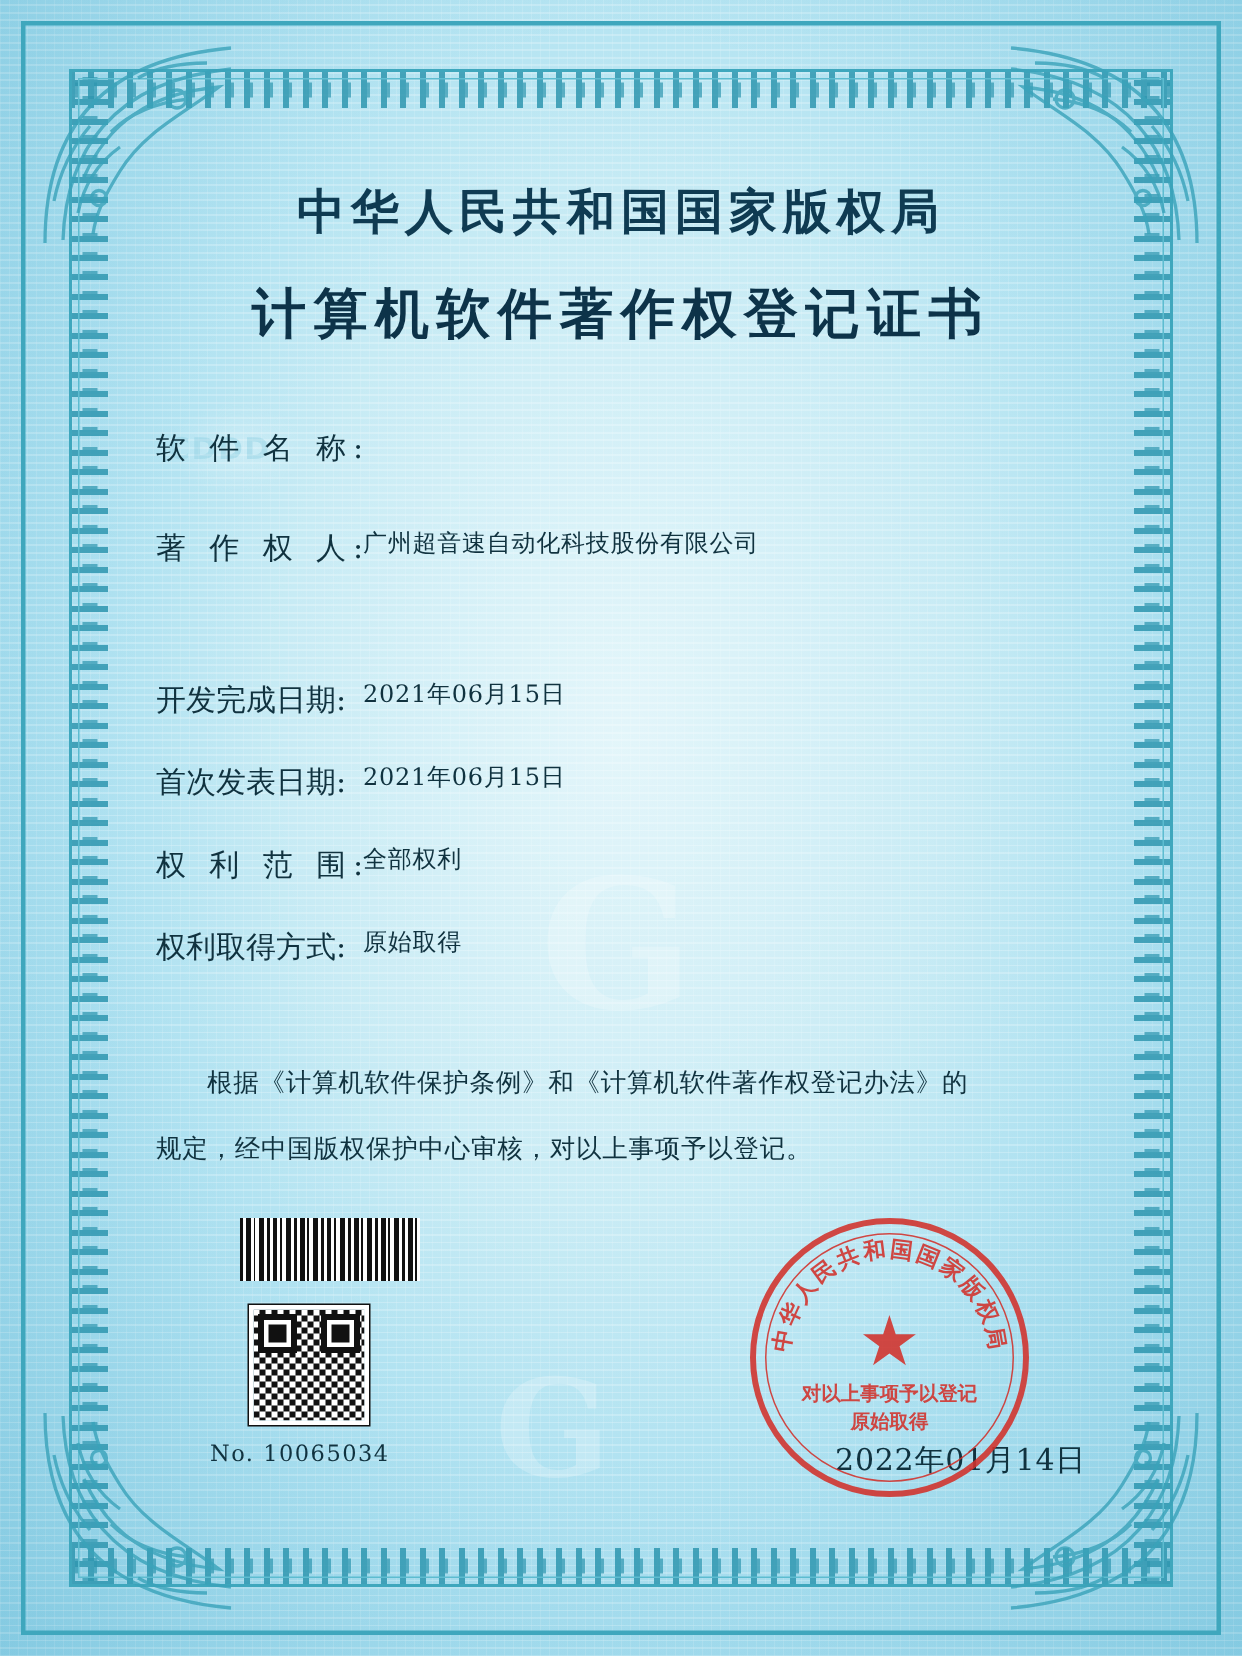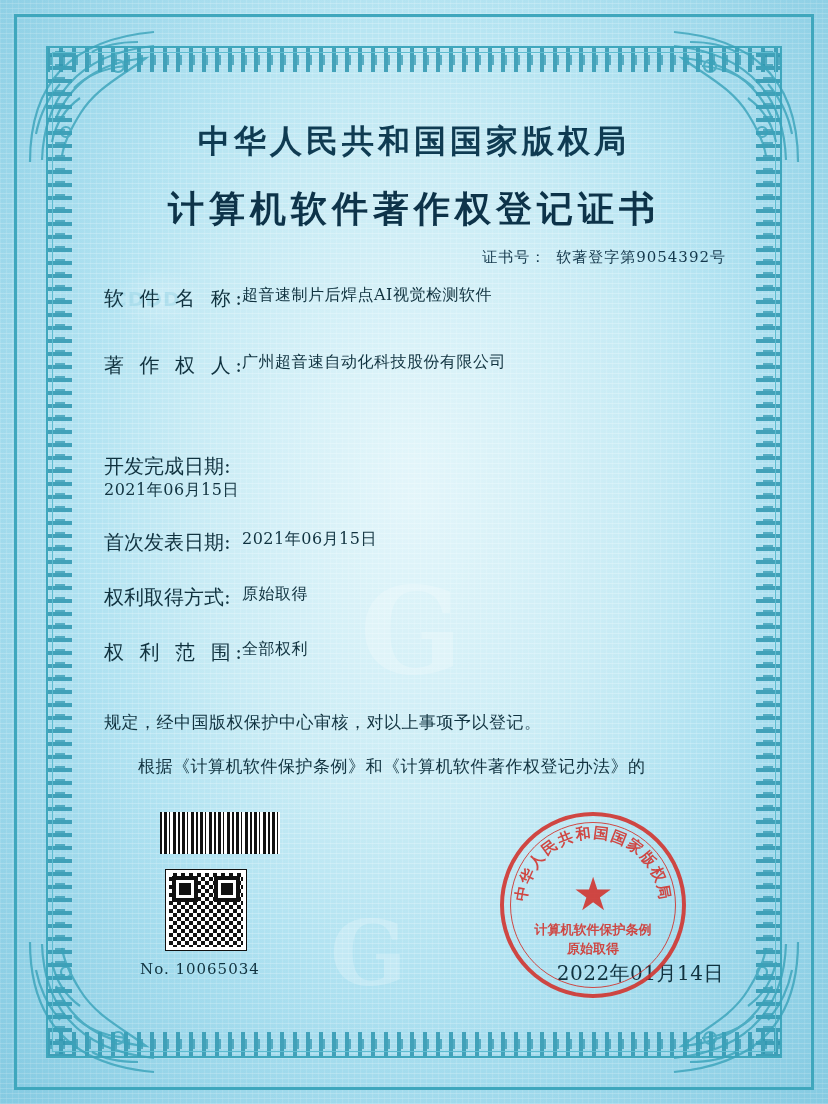--- a/index.html
+++ b/index.html
@@ -311,88 +311,84 @@
   </svg>
 
   <div class="ghost-g" style="left:360px;top:560px;">G</div>
   <div class="ghost-g" style="left:330px;top:900px;font-size:90px;">G</div>
 
   <div class="content">
 
     <div class="title-main">中华人民共和国国家版权局</div>
     <div class="title-sub">计算机软件著作权登记证书</div>
 
-    <div class="cert-no">
-      <span class="lbl">证书号：</span><span class="val">软著登字第9054392号</span>
-    </div>
 
     <div class="watermark">CDDD</div>
 
     <div class="fields">
 
       <div class="row row-name">
         <div class="lbl sp5">软 件 名 称:</div>
-        <div class="val">超音速制片后焊点AI视觉检测软件</div>
       </div>
 
       <div class="gap-lg"></div>
 
       <div class="row">
         <div class="lbl sp5">著 作 权 人:</div>
         <div class="val">广州超音速自动化科技股份有限公司</div>
       </div>
 
       <div class="gap-lg"></div>
       <div class="gap-md"></div>
 
-      <div class="row" style="margin-bottom:28px;flex-direction:column;">
+      <div class="row" style="margin-bottom:28px;">
         <div class="lbl">开发完成日期:</div>
         <div class="val">2021年06月15日</div>
       </div>
 
       <div class="row" style="margin-bottom:28px;">
         <div class="lbl">首次发表日期:</div>
         <div class="val">2021年06月15日</div>
       </div>
 
       <div class="row" style="margin-bottom:28px;">
+        <div class="lbl sp5">权 利 范 围:</div>
+        <div class="val">全部权利</div>
+      </div>
+
+      <div class="row" style="margin-bottom:28px;">
         <div class="lbl">权利取得方式:</div>
         <div class="val">原始取得</div>
       </div>
 
-      <div class="row" style="margin-bottom:28px;">
-        <div class="lbl sp5">权 利 范 围:</div>
-        <div class="val">全部权利</div>
-      </div>
-
 
     </div>
 
     <div class="para">
+      <div><span class="indent"></span><span>根据《计算机软件保护条例》和《计算机软件著作权登记办法》的</span></div>
       <div><span>规定，经中国版权保护中心审核，对以上事项予以登记。</span></div>
-      <div><span class="indent"></span><span>根据《计算机软件保护条例》和《计算机软件著作权登记办法》的</span></div>
     </div>
 
     <div class="barcode"></div>
     <div class="qr"></div>
 
     <div class="serial">No. 10065034</div>
     <div class="date-issue">2022年01月14日</div>
 
     <div class="seal">
       <div class="ring"></div>
       <svg class="arc" viewBox="0 0 178 178">
         <defs>
           <path id="arcpath" d="M 22 89 A 67 67 0 0 1 156 89"></path>
         </defs>
         <text>
           <textPath href="#arcpath" startOffset="50%" text-anchor="middle">中华人民共和国国家版权局</textPath>
         </text>
       </svg>
       <div class="star">★</div>
       <div class="bottom-text">
-        <div>计算机软件保护条例</div>
+        <div>对以上事项予以登记</div>
         <div>原始取得</div>
       </div>
     </div>
 
   </div>
 </div>
 
 </body></html>

